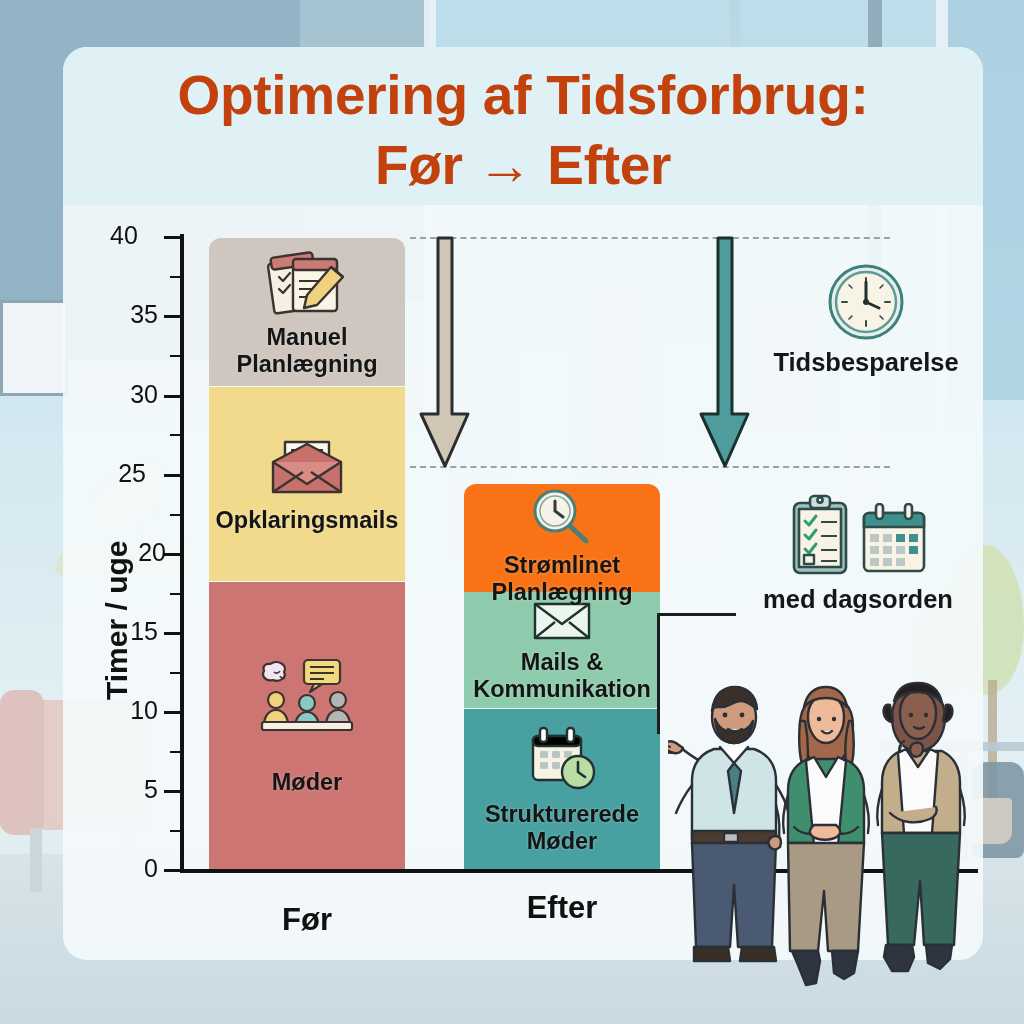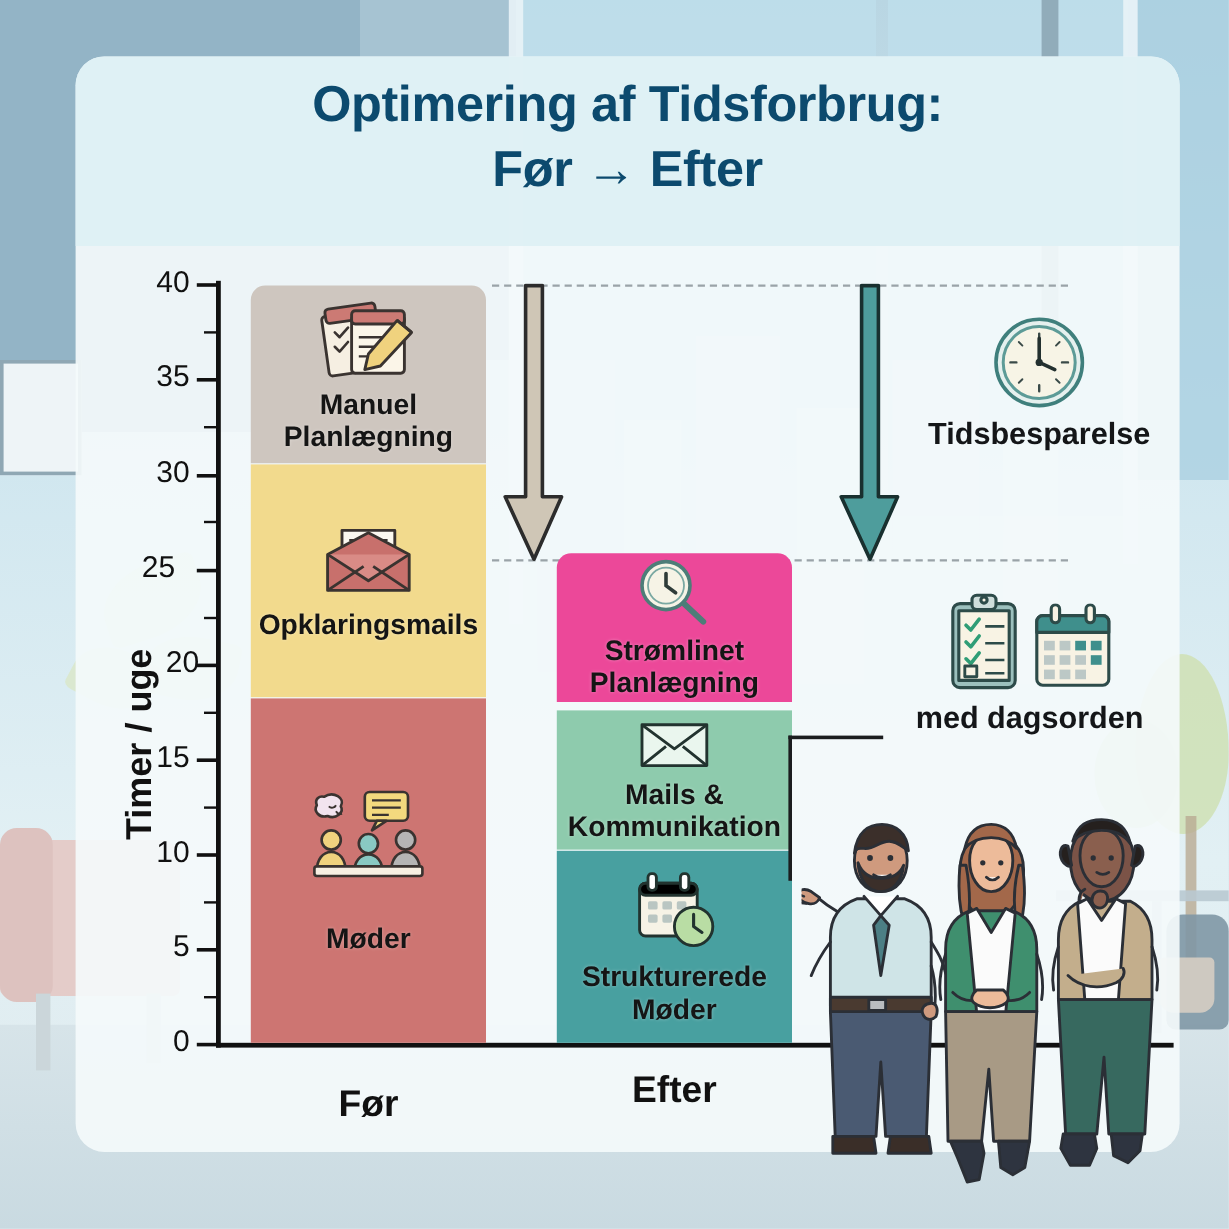--- a/index.html
+++ b/index.html
@@ -33,21 +33,21 @@
   .bg-frame{position:absolute;background:#eef4f7;border:3px solid #8fa7b4;}
   .bg-leaf{position:absolute;background:#d9e7c4;border-radius:60% 10% 60% 10%;opacity:.75;}
   .bg-pot{position:absolute;background:#e0d3c6;border-radius:4px 4px 12px 12px;opacity:.8;}
 
   
   .card{position:absolute;left:63px;top:47px;width:920px;height:913px;
         background:rgba(244,250,251,.92);border-radius:24px;}
   .card-head{position:absolute;left:63px;top:47px;width:920px;height:158px;
         background:rgba(222,240,244,.93);border-radius:24px 24px 0 0;}
   .title{position:absolute;left:63px;top:60px;width:920px;text-align:center;
-        font-size:42px;font-weight:bold;color:#0c4a6e;line-height:1.28;
+        font-size:55px;font-weight:bold;color:#c2410c;line-height:1.28;
         letter-spacing:-.3px;}
 
   
   .plot{position:absolute;left:0;top:0;width:1024px;height:1024px;}
   .axis-line{position:absolute;background:#111;}
   .tick{position:absolute;background:#111;height:3px;}
   .tick-min{position:absolute;background:#111;height:2px;}
   .ylab{position:absolute;right:0;text-align:right;font-size:25px;color:#111;
         transform:translateY(-15px);}
   .ytitle{position:absolute;left:62px;top:432px;font-size:30px;font-weight:bold;color:#111;
@@ -122,21 +122,21 @@
     <div>Optimering af Tidsforbrug:</div>
     <div>Før → Efter</div>
   </div>
 
   <div class="plot">
 
     <div class="axis-line" style="left:180px;top:234px;width:4px;height:639px;"></div>
     <div class="axis-line" style="left:180px;top:869px;width:798px;height:4px;"></div>
 
     <div class="tick" style="left:164px;top:236px;width:17px;"></div>
-    <div class="ylab" style="top:236px;left:110px;width:48px;">40</div>
+    <div class="ylab" style="top:236px;left:100px;width:48px;text-align:center;">40</div>
     <div class="tick" style="left:164px;top:315px;width:17px;"></div>
     <div class="ylab" style="top:315px;left:110px;width:48px;">35</div>
     <div class="tick" style="left:164px;top:395px;width:17px;"></div>
     <div class="ylab" style="top:395px;left:110px;width:48px;">30</div>
     <div class="tick" style="left:164px;top:474px;width:17px;"></div>
     <div class="ylab" style="top:474px;left:98px;width:48px;">25</div>
     <div class="tick" style="left:164px;top:553px;width:17px;"></div>
     <div class="ylab" style="top:553px;left:118px;width:48px;">20</div>
     <div class="tick" style="left:164px;top:632px;width:17px;"></div>
     <div class="ylab" style="top:632px;left:110px;width:48px;">15</div>
@@ -217,21 +217,21 @@
             <rect x="8" y="66" width="90" height="8" rx="2" fill="#f7efe2"></rect>
           </g>
         </svg>
       </span>
       <span class="lbl">
         <br>
         <span>Møder</span>
       </span>
     </div>
 
-    <div class="seg r-top" style="left:464px;top:461px;width:196px;height:124px;background:#ec4899;">
+    <div class="seg r-top" style="left:464px;top:484px;width:196px;height:124px;background:#f97316;">
       <span>
         <svg width="70" height="58" viewBox="0 0 70 58">
           <g stroke="#3a5a55" stroke-width="3" fill="none" stroke-linecap="round">
             <circle cx="28" cy="24" r="20" fill="#f6f3e6" stroke="#4d7d78"></circle>
             <circle cx="28" cy="24" r="15" fill="none" stroke="#7aa8a2" stroke-width="1.5"></circle>
             <path d="M28 14v10l8 6" stroke="#2f3b39" stroke-width="3"></path>
             <path d="M43 39l16 15" stroke="#4d7d78" stroke-width="5"></path>
           </g>
         </svg>
       </span>

